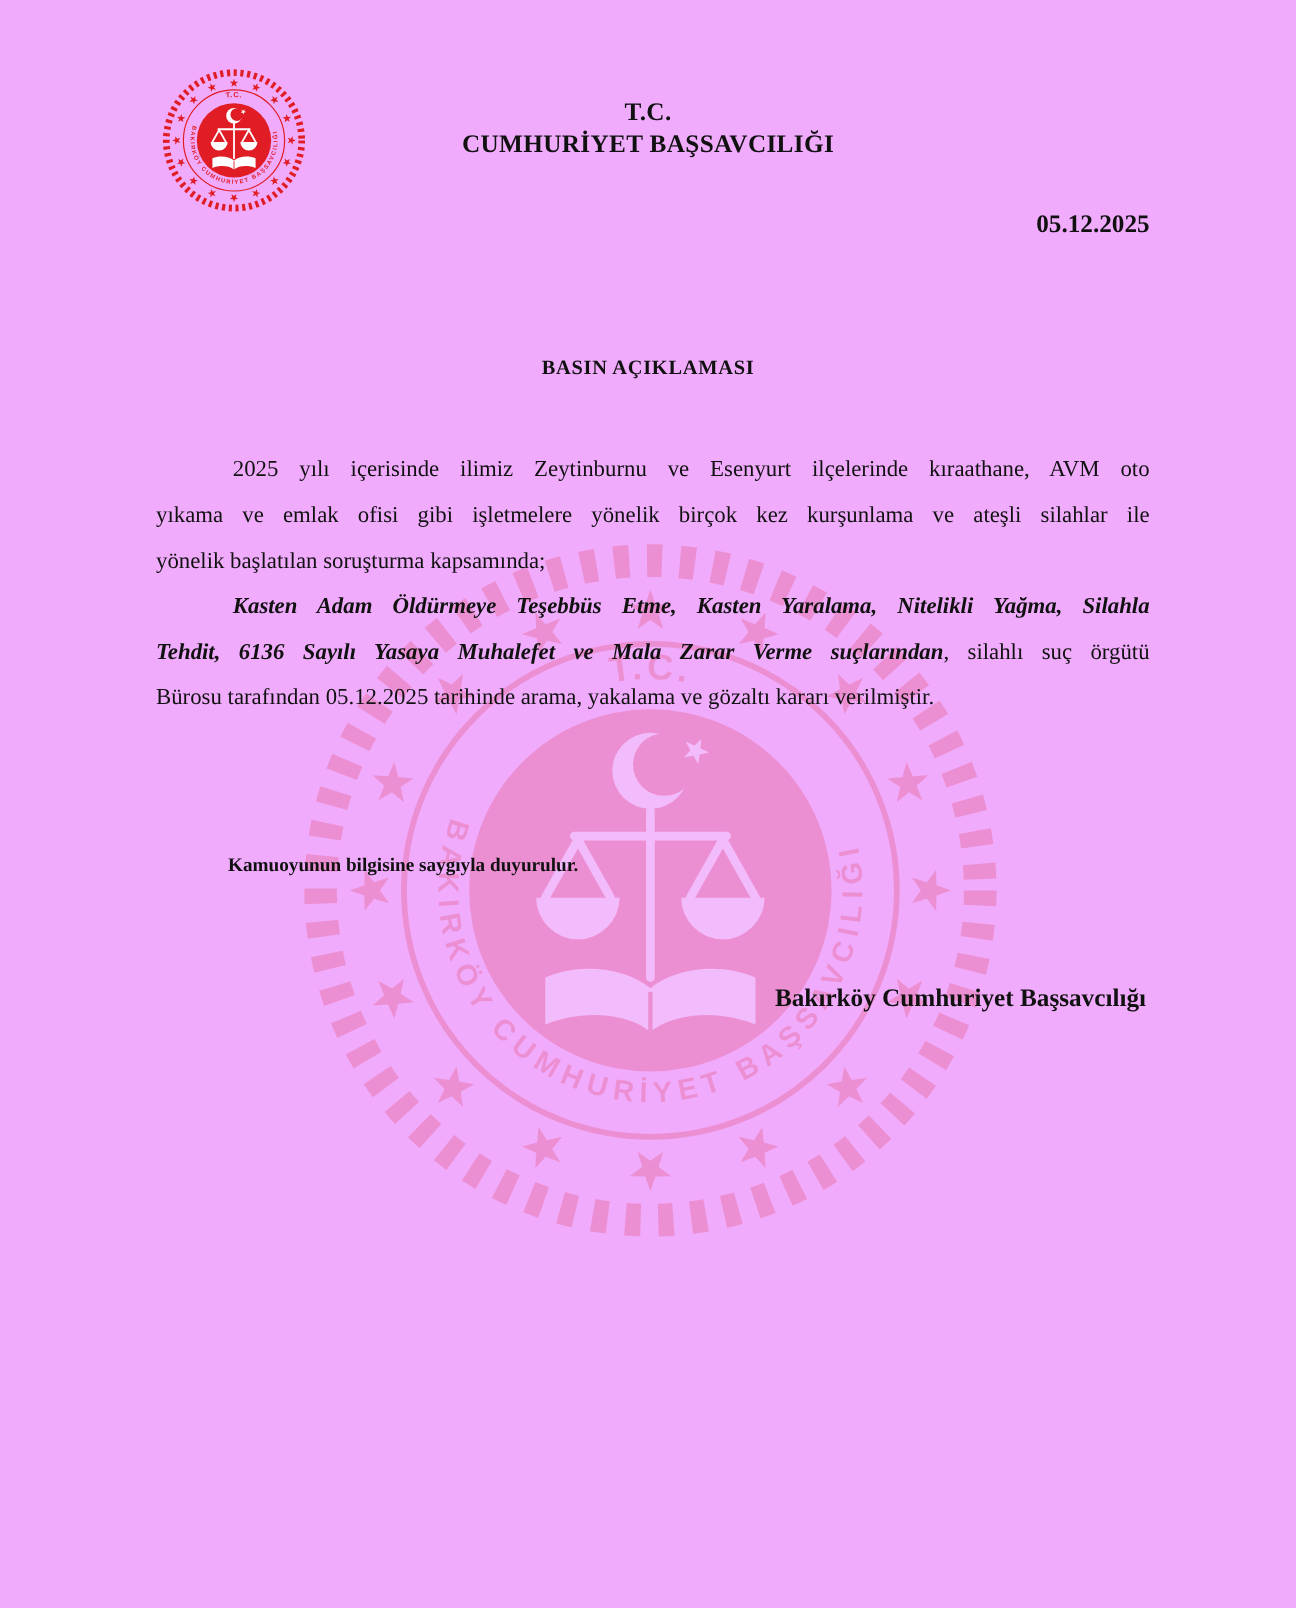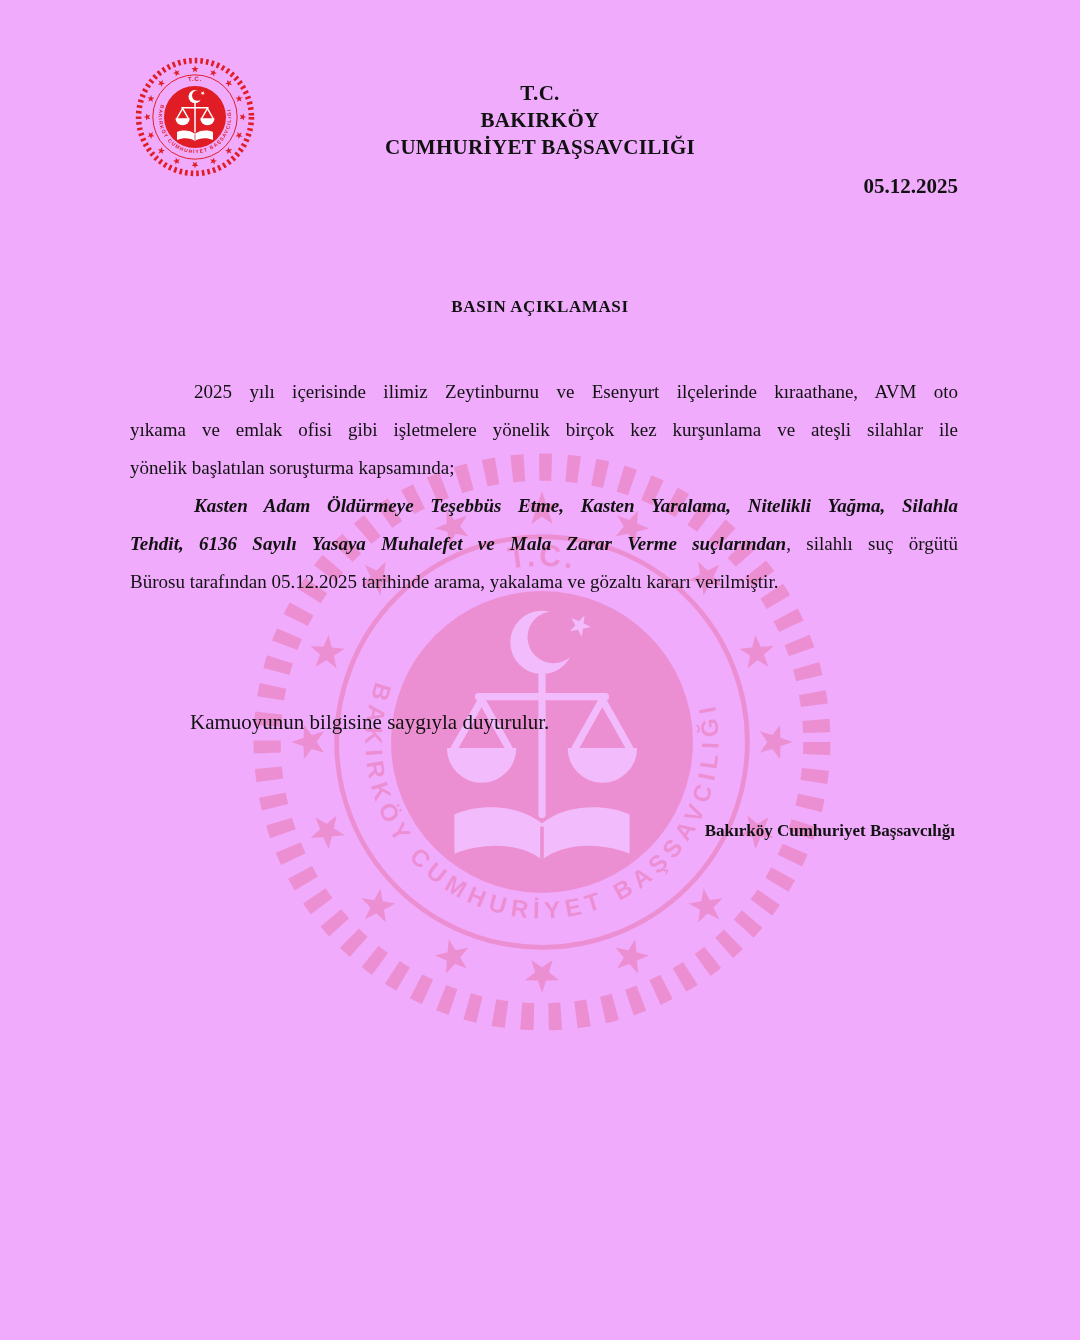--- a/index.html
+++ b/index.html
@@ -37,25 +37,25 @@
   .line {
     height:38px; overflow:hidden;
     text-align:justify; text-align-last:justify;
   }
   .line.lastline { text-align:left; text-align-last:left; }
   .line.indent { padding-left:64px; }
   .bi { font-weight:bold; font-style:italic; }
 
   .closing {
     position:absolute; left:190px; top:703px;
-    font-size:21px; line-height:38px;
+    font-size:16px; line-height:38px;font-weight:bold;
   }
   .signature {
     position:absolute; right:125px; top:817px;
-    font-weight:bold; font-size:17px; line-height:28px;
+    font-weight:bold; font-size:21px; line-height:28px;
   }
 </style>
 </head>
 <body>
 
 <div class="page">
 
   <svg class="defs-holder" aria-hidden="true">
     <defs>
       <path id="star5" d="M0,-6 L1.41,-1.94 L5.71,-1.85 L2.28,0.74 L3.53,4.85 L0,2.4 L-3.53,4.85 L-2.28,0.74 L-5.71,-1.85 L-1.41,-1.94 Z"></path>
@@ -118,21 +118,20 @@
   <svg class="watermark" viewBox="0 0 200 200">
     <use href="#emblem"></use>
   </svg>
 
   <svg class="logo" viewBox="0 0 200 200">
     <use href="#emblem"></use>
   </svg>
 
   <div class="letterhead">
     <div>T.C.</div>
-    <div>BAKIRKÖY</div>
     <div>CUMHURİYET BAŞSAVCILIĞI</div>
   </div>
 
   <div class="date">05.12.2025</div>
 
   <div class="doc-title">BASIN AÇIKLAMASI</div>
 
   <div class="body-text">
     <div class="line indent">2025 yılı içerisinde ilimiz Zeytinburnu ve Esenyurt ilçelerinde kıraathane, AVM oto</div>
     <div class="line">yıkama ve emlak ofisi gibi işletmelere yönelik birçok kez kurşunlama ve ateşli silahlar ile</div>

